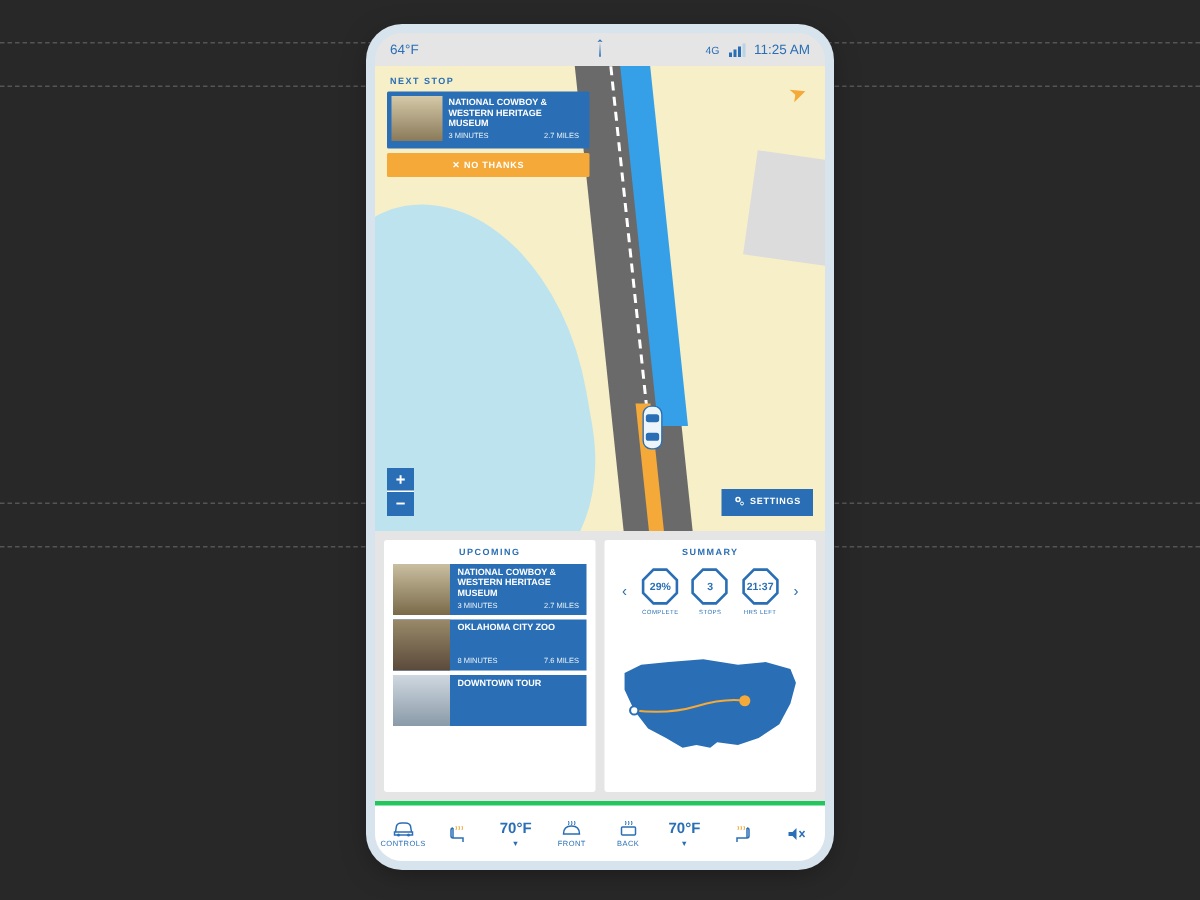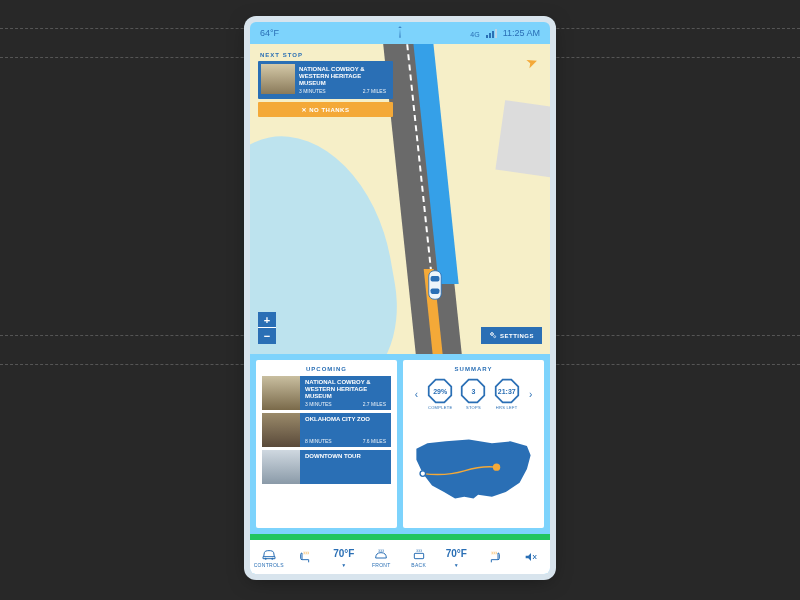--- a/index.html
+++ b/index.html
@@ -5,21 +5,21 @@
   * { box-sizing: border-box; margin: 0; padding: 0; font-family: Arial, sans-serif; }
   body { background: #282828; width: 800px; height: 600px; overflow: hidden; position: relative; }
   
   
   .frame-line { position: absolute; background: transparent; border: 1px dashed #555; }
   .frame-top { top: 28px; left: 0; right: 0; height: 30px; border-left: none; border-right: none; }
   .frame-mid { top: 335px; left: 0; right: 0; height: 30px; border-left: none; border-right: none; }
 
   .device {
     position: absolute; left: 250px; top: 22px; width: 300px; height: 552px;
-    background: #7dd3fc; border-radius: 6px;
+    background: #e5e5e5; border-radius: 18px;
     box-shadow: 0 0 0 6px #d8e4ed, 0 4px 20px rgba(0,0,0,.5);
     overflow: hidden; display: flex; flex-direction: column;
   }
 
   
   .status { height: 22px; display: flex; align-items: center; justify-content: space-between; padding: 0 10px; font-size: 9px; color: #2a6fb5; }
   .status .center { position: absolute; left: 50%; transform: translateX(-50%); }
   .status .right { display: flex; align-items: flex-end; gap: 6px; }
   .logo { width: 14px; height: 14px; }
   .signal { display: flex; align-items: flex-end; gap: 1px; height: 10px; }
@@ -77,21 +77,21 @@
   .oct { width: 26px; height: 26px; position: relative; display: flex; align-items: center; justify-content: center; }
   .oct svg { position: absolute; inset: 0; }
   .oct-val { font-size: 7px; font-weight: bold; color: #2a6fb5; position: relative; }
   .stat-label { font-size: 4px; color: #2a6fb5; letter-spacing: .3px; margin-top: 1px; }
   .chev { color: #2a6fb5; font-size: 10px; cursor: pointer; padding: 0 2px; }
 
   .usmap { flex: 1; position: relative; }
   .usmap svg { width: 100%; height: 100%; }
 
   
-  .controls { height: 40px; background: #fff; display: flex; align-items: center; justify-content: center; padding: 0 0; border-top: 6px solid #22c55e; }
+  .controls { height: 40px; background: #fff; display: flex; align-items: center; justify-content: center; padding: 0 0; border-top: 3px solid #22c55e; }
   .ctrl { display: flex; flex-direction: column; align-items: center; gap: 1px; color: #2a6fb5; font-size: 5px; cursor: pointer; flex: 1; }
   .ctrl svg, .ctrl .ico { width: 16px; height: 14px; }
   .ctrl-label { letter-spacing: .3px; }
 </style>
 </head>
 <body>
 
 <div class="frame-line frame-top"></div>
 <div class="frame-line frame-mid"></div>
 

